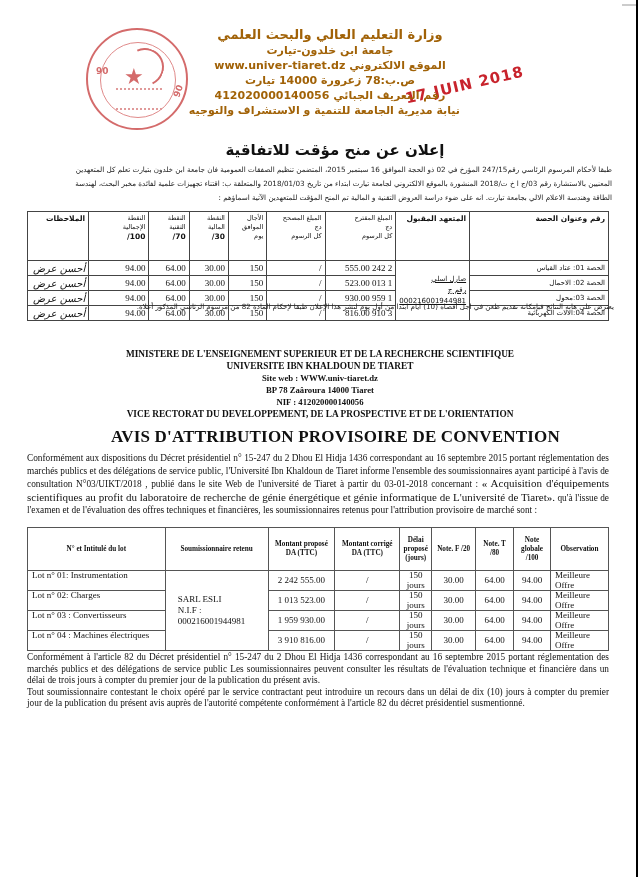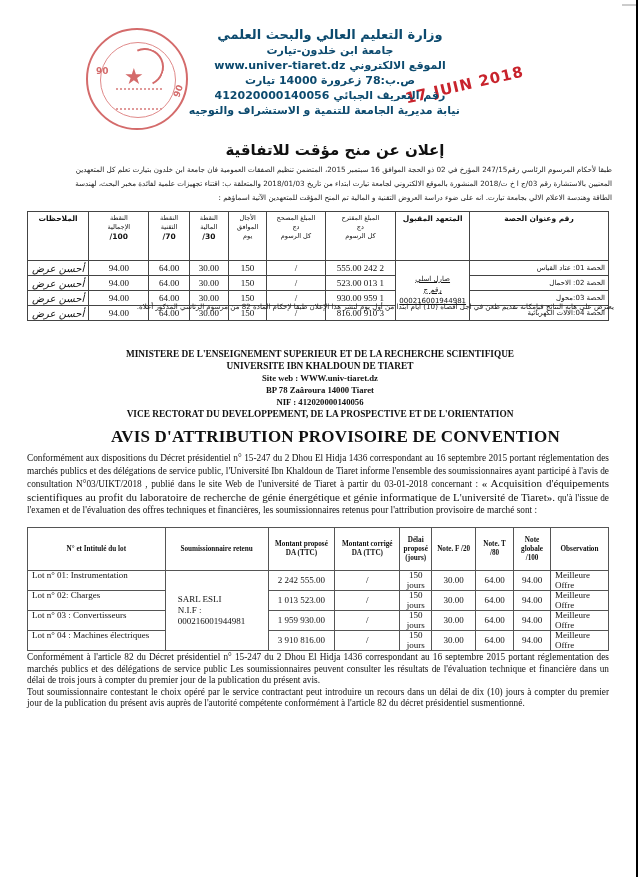--- a/index.html
+++ b/index.html
@@ -12,29 +12,29 @@
   .seal .inner { position:absolute; left:12px; top:12px; width:74px; height:74px; border-radius:50%; border:1px solid #e08a8a; }
   .seal .crescent { position:absolute; left:38px; top:18px; width:34px; height:34px; border-radius:50%; border:2px solid #d46b6b; border-left-color:transparent; border-bottom-color:transparent; transform:rotate(20deg); }
   .seal .star { position:absolute; left:36px; top:36px; color:#d46b6b; font-size:22px; line-height:22px; font-family:"DejaVu Sans", sans-serif; }
   .seal .num { position:absolute; color:#d46b6b; font-size:9px; font-family:"DejaVu Sans", sans-serif; font-weight:bold; }
   .seal .scrib { position:absolute; left:28px; top:58px; width:46px; height:18px; border-top:2px dotted #e09a9a; border-bottom:2px dotted #e09a9a; }
 
   
   .datestamp { position:absolute; left:404px; top:76px; color:#c8232c; font-family:"DejaVu Sans", sans-serif; font-weight:bold; font-size:15px; transform:rotate(-13deg); letter-spacing:1px; }
 
   
-  .ar-head { position:absolute; left:200px; top:26px; width:260px; direction:rtl; text-align:center; font-family:"DejaVu Sans", sans-serif; font-weight:bold; color:#0c4a6e; }
+  .ar-head { position:absolute; left:200px; top:26px; width:260px; direction:rtl; text-align:center; font-family:"DejaVu Sans", sans-serif; font-weight:bold; color:#a16207; }
   .ar-head div { line-height:15px; font-size:11px; white-space:nowrap; }
   .ar-head .l1 { font-size:13px; line-height:17px; }
   .ar-title { position:absolute; left:190px; top:141px; width:290px; text-align:center; direction:rtl; font-family:"DejaVu Sans", sans-serif; font-weight:bold; font-size:15px; }
   .ar-para { position:absolute; left:26px; top:163px; width:586px; direction:rtl; text-align:right; font-family:"DejaVu Sans", sans-serif; font-size:7.2px; line-height:14px; color:#222; white-space:nowrap; }
 
   table { border-collapse:collapse; position:absolute; }
   .t-ar { left:27px; top:211px; width:582px; direction:rtl; font-size:8px; }
-  .t-ar td, .t-ar th { border:1px solid #444; padding:0 3px; text-align:center; }
+  .t-ar td, .t-ar th { border:1px solid #444; padding:0 3px; text-align:right; }
   .t-ar th { font-family:"DejaVu Sans", sans-serif; font-weight:normal; font-size:6.5px; line-height:9px; vertical-align:top; height:46px; padding-top:2px; }
   .t-ar th b { font-size:7.5px; }
   .t-ar td { height:14px; font-size:9px; line-height:13px; }
   .t-ar td.lotname { text-align:right; font-family:"DejaVu Sans", sans-serif; font-size:7px; }
   .t-ar td.rem { font-family:"DejaVu Sans", sans-serif; font-size:10px;font-style:italic; }
   .t-ar td.contractor { font-family:"DejaVu Sans", sans-serif; font-size:7px; line-height:11px;text-decoration:underline; }
   .ar-note { position:absolute; left:24px; top:300px; width:590px; direction:rtl; text-align:right; font-family:"DejaVu Sans", sans-serif; font-size:7.1px; line-height:14px; white-space:nowrap; color:#222; }
 
   
   .fr-head { position:absolute; left:80px; top:348px; width:480px; text-align:center; font-weight:bold; font-size:9.3px; line-height:12px; }

